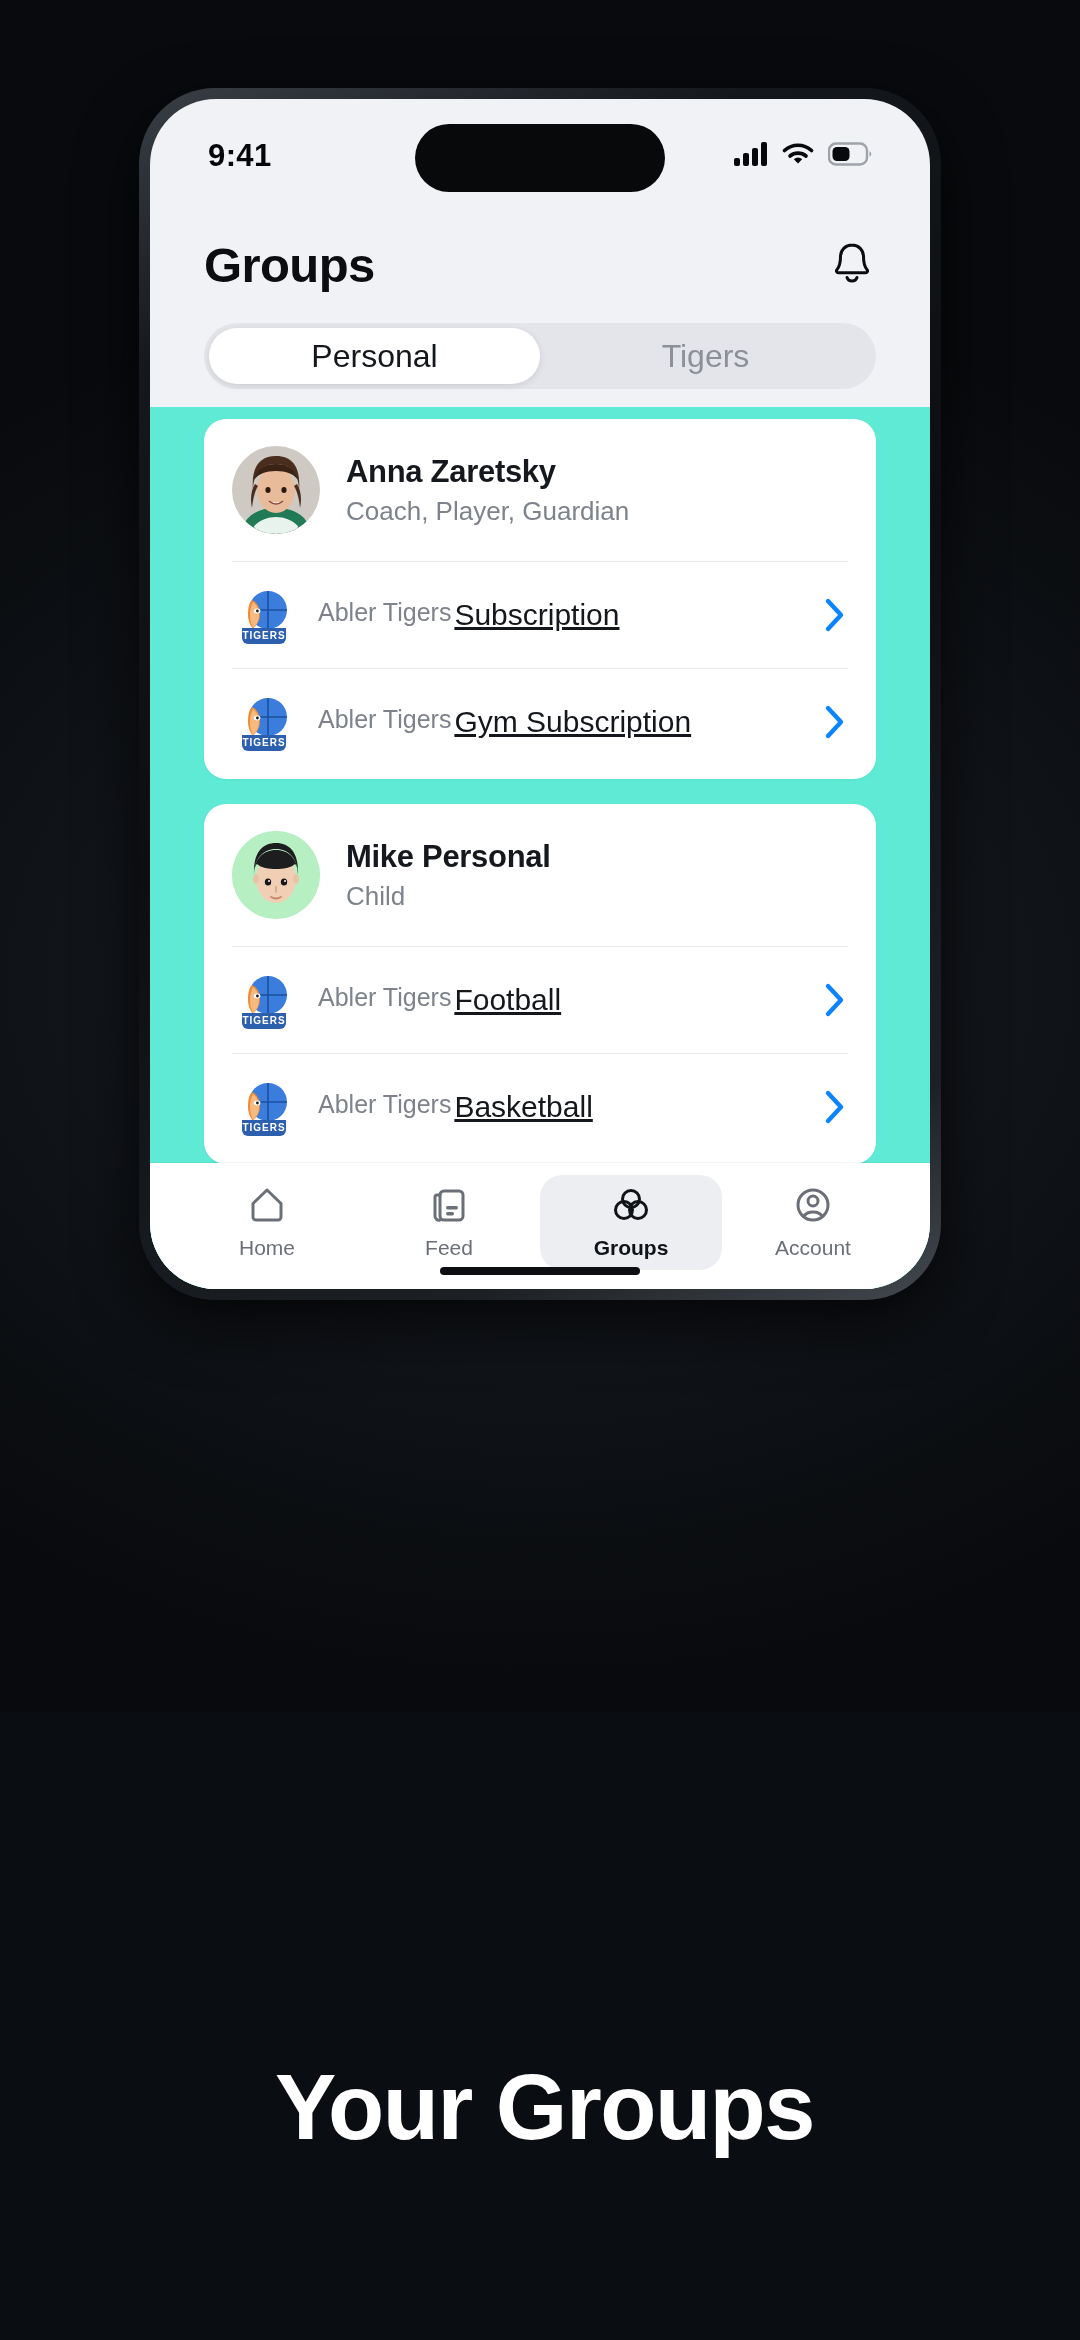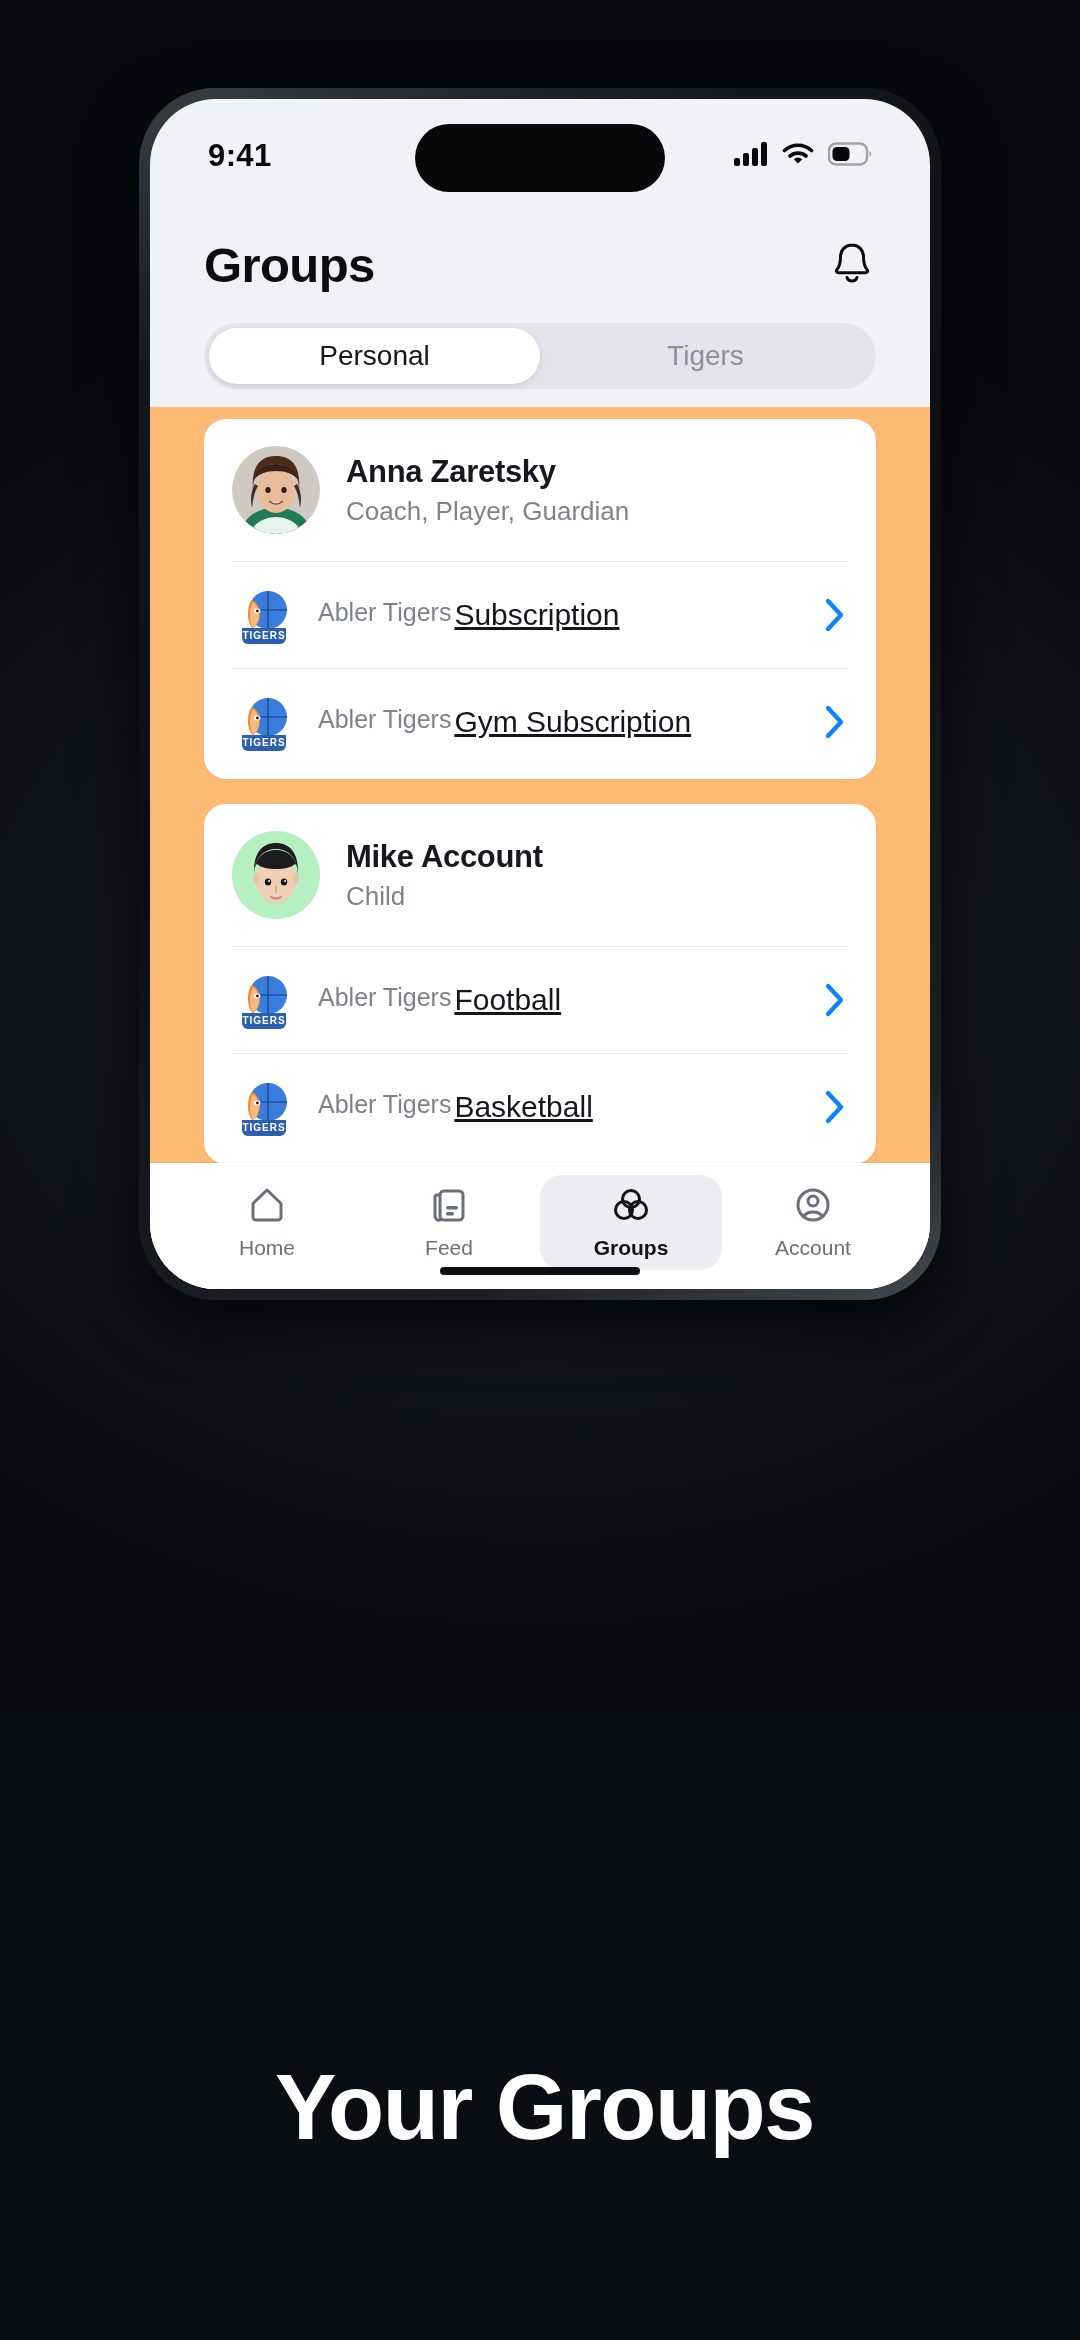--- a/index.html
+++ b/index.html
@@ -79,32 +79,32 @@
   .segmented {
     display: flex;
     height: 66px;
     background: #e3e5ea;
     border-radius: 34px;
     padding: 5px;
   }
   .seg {
     flex: 1;
     display: flex; align-items: center; justify-content: center;
-    font-size: 28px; color: #8c9099; border-radius: 30px;
+    font-size: 32px; color: #8c9099; border-radius: 30px;
   }
   .seg.active {
     background: #ffffff; color: #14171c; font-weight: 400;
     box-shadow: 0 2px 7px rgba(0,0,0,.10);
   }
   
   .scroll {
     position: absolute;
     top: 308px; left: 0; right: 0; bottom: 0;
     padding: 12px 54px 0 54px;
-    background: #fdba74;
+    background: #5eead4;
     overflow: hidden;
   }
   .card {
     background: #fff;
     border-radius: 22px;
     margin-bottom: 25px;
     padding: 0 0 4px 0;
     box-shadow: 0 1px 3px rgba(0,0,0,.04);
   }
   .person {
@@ -328,21 +328,21 @@
                   <ellipse cx="36" cy="51" rx="3.2" ry="3.6" fill="#17171a"></ellipse>
                   <ellipse cx="52" cy="51" rx="3.2" ry="3.6" fill="#17171a"></ellipse>
                   <circle cx="37" cy="50" r="1" fill="#fff"></circle>
                   <circle cx="53" cy="50" r="1" fill="#fff"></circle>
                   <path d="M44 56v5" stroke="#d9ae8c" stroke-width="2" stroke-linecap="round" fill="none"></path>
                   <path d="M39 66q5 3 10 0" stroke="#c2866a" stroke-width="1.8" fill="none" stroke-linecap="round"></path>
                 </g>
               </svg>
             </div>
             <div class="person-text">
-              <div class="person-name">Mike Account</div>
+              <div class="person-name">Mike Personal</div>
               <div class="person-role">Child</div>
             </div>
           </div>
           <div class="divider"></div>
 
           <div class="grow-row">
             <span class="club-logo">
               <svg width="62" height="62" viewBox="0 0 62 62">
                 <circle cx="36" cy="26" r="19" fill="#3b7ddd"></circle>
                 <path d="M17 26h38M36 7v38" stroke="#1b4f9e" stroke-width="1.6"></path>

